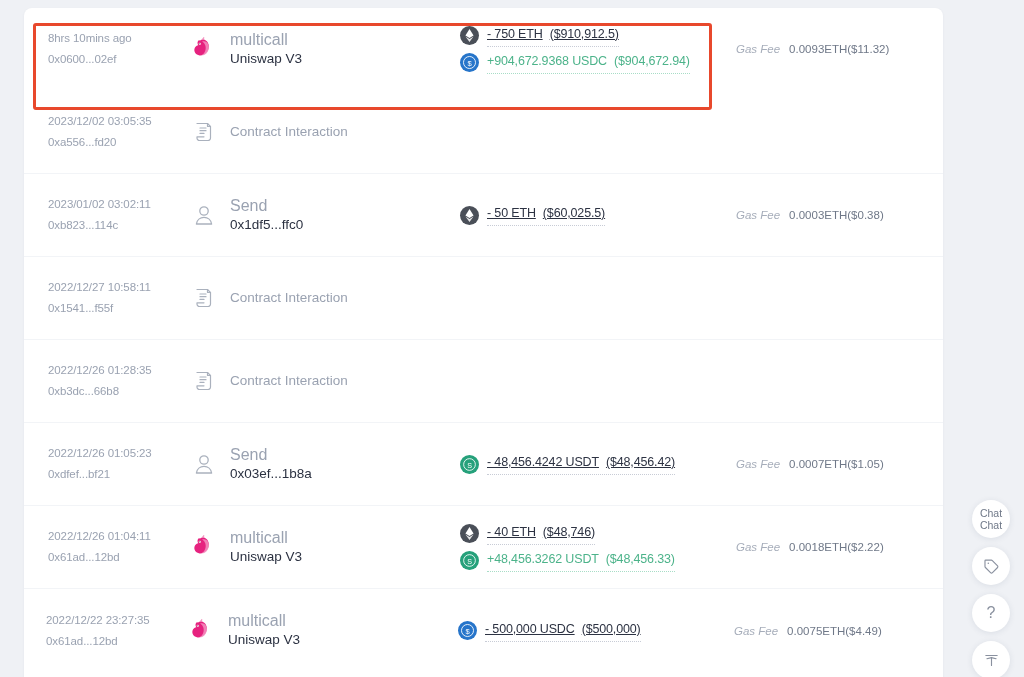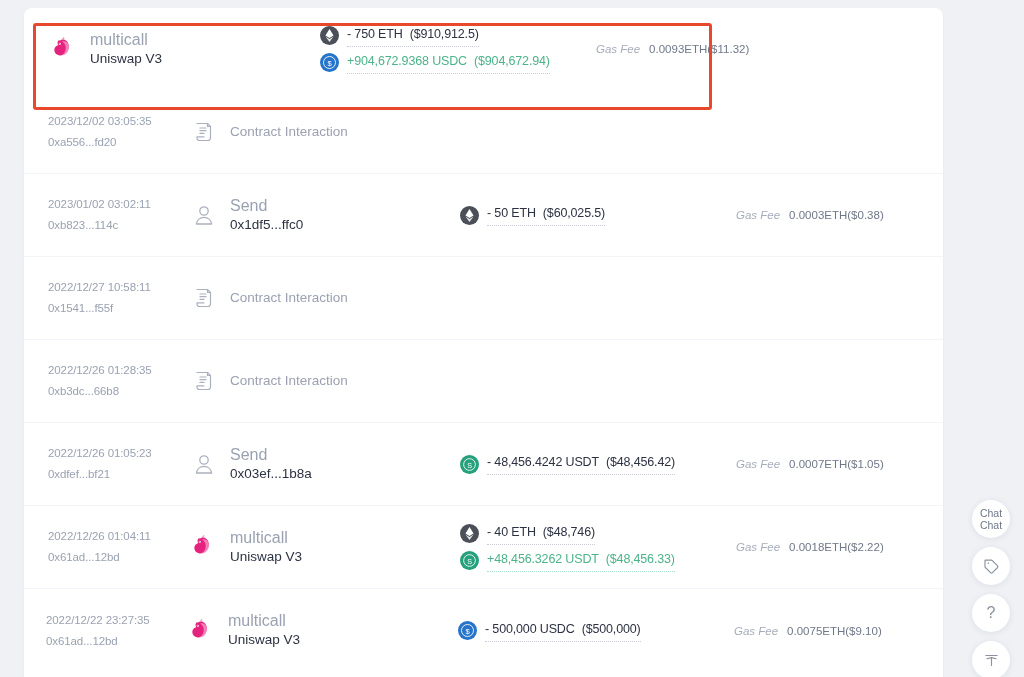--- a/index.html
+++ b/index.html
@@ -122,21 +122,21 @@
     border-radius: 50%;
     display: flex; align-items: center; justify-content: center;
   }
   .amount-text {
     font-size: 12.5px;
     line-height: 19px;
     border-bottom: 1px dotted #c8ccd6;
     padding-bottom: 2px;
     letter-spacing: -.15px;
   }
-  .amount-text.neg { color: #2c3242; }
+  .amount-text.neg { color: #2c3242; text-decoration: underline; }
   .amount-text.pos { color: #4cb38a; border-bottom-color: #a8ddc7; }
   .amount-text .usd { margin-left: 7px; }
 
   
   .col-gas {
     flex: 1;
     display: flex;
     align-items: center;
     gap: 9px;
     padding-left: 12px;
@@ -182,20 +182,24 @@
   svg { display: block; }
 </style>
 </head>
 <body>
 
 <div id="app">
 
   <div class="tx-card">
     <div id="rows">
         <div class="tx-row highlight">
+    <div class="col-time">
+      <div class="tx-time">8hrs 10mins ago</div>
+      <div class="tx-hash">0x0600...02ef</div>
+    </div>
     <div class="col-method">
       <span class="method-icon">
       <svg width="28" height="28" viewBox="0 0 32 32">
         <path d="M11.5 6.2c2.2-1.4 5-1.3 7 .3 1.9 1.5 3 3.9 3 6.3 0 3-1.2 5.9-3.4 7.9-1.9 1.8-4.5 2.8-7.1 2.6-2.2-.2-4.2-1.4-5.3-3.3-1-1.7-1-3.9 0-5.6.8-1.4 2.2-2.3 3.7-2.6-.6-.9-.9-2-.8-3.1.1-1 .6-2 1.4-2.6z" fill="#e6227f"></path>
         <path d="M13.6 7.6c1.8-.9 4-.6 5.5.8 1.6 1.4 2.5 3.5 2.5 5.7 0 2.6-1 5.1-2.9 6.9-1.5 1.5-3.6 2.3-5.7 2.2 1.9-1 3.4-2.7 4.2-4.7.9-2.2 1-4.7.2-6.9-.6-1.6-1.6-3-3-4z" fill="#f390c0" opacity=".85"></path>
         <circle cx="11.2" cy="10.1" r="1.25" fill="#ffffff"></circle>
         <circle cx="11.2" cy="10.1" r="0.55" fill="#3a1020"></circle>
         <path d="M13.8 5.1l1.9-2.3-.2 3z" fill="#ffffff" stroke="#e6227f" stroke-width=".5"></path>
       </svg>
     </span>
@@ -463,21 +467,21 @@
       </svg>
     </span>
       <span class="amount-text neg">
         <span>- 500,000 USDC</span><span class="usd">($500,000)</span>
       </span>
     </div>
     </div>
     <div class="col-gas">
 
       <span class="gas-label">Gas Fee</span>
-      <span class="gas-value">0.0075ETH($9.10)</span>
+      <span class="gas-value">0.0075ETH($4.49)</span>
     </div>
         </div>
       </div>
   </div>
 
   <div class="float-rail">
     <div class="float-btn">
       <span>Chat</span>
       <span>Chat</span>
     </div>

